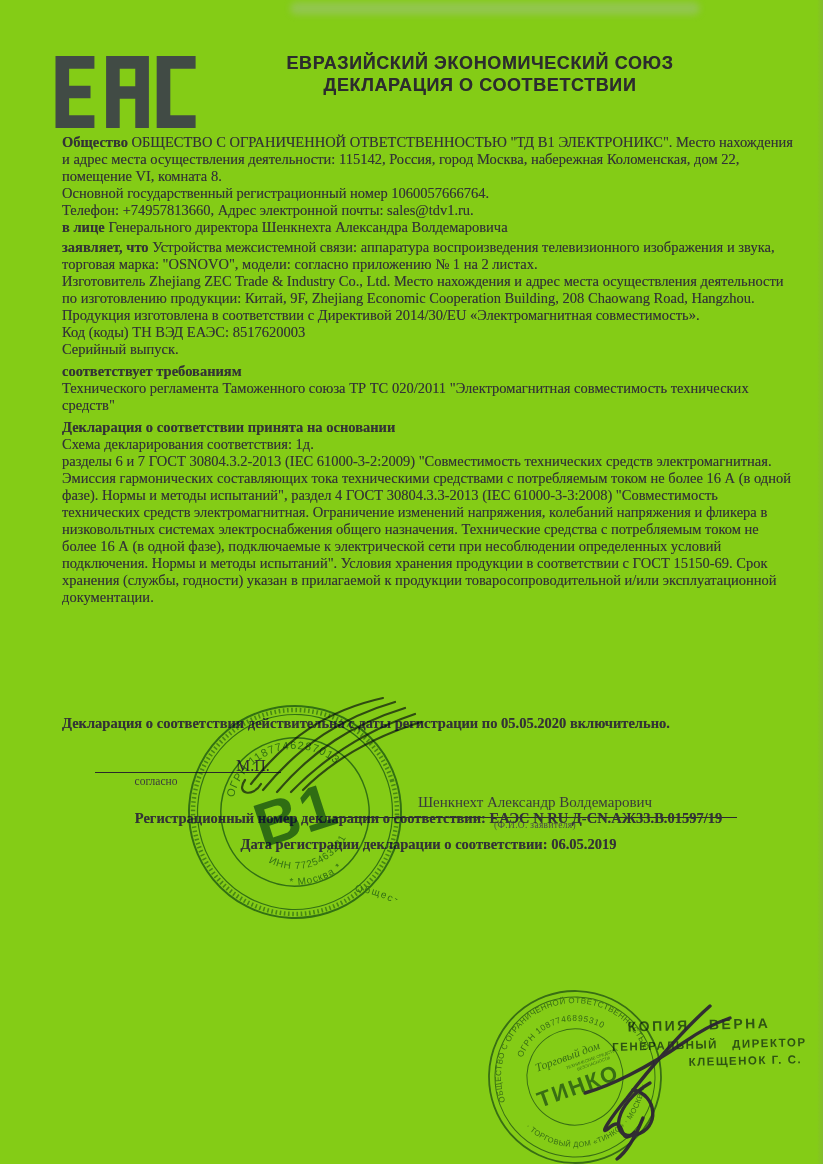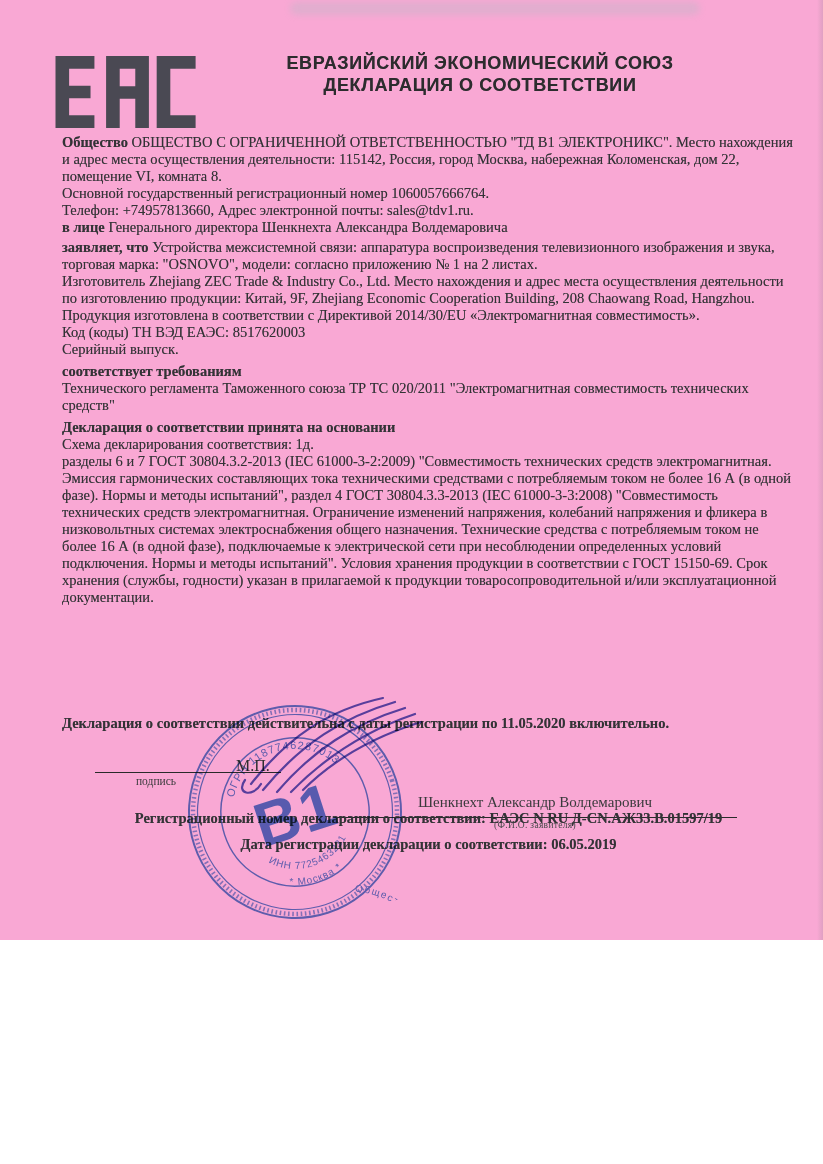--- a/index.html
+++ b/index.html
@@ -1,17 +1,17 @@
 <!DOCTYPE html>
 <html><head>
 <meta charset="utf-8">
 <style>
   html,body{margin:0;padding:0;background:#ffffff;}
   .page{
-    position:relative;width:823px;height:940px;background:#f9a8d4;overflow:hidden;
+    position:relative;width:823px;height:1164px;background:#84cc16;overflow:hidden;
     font-family:"Liberation Serif",serif;color:#333336;
   }
   
   .smudge{position:absolute;left:290px;top:2px;width:410px;height:13px;
     background:rgba(175,186,196,.32);filter:blur(3px);border-radius:8px;}
   .edge-right{position:absolute;right:0;top:0;width:6px;height:100%;
     background:linear-gradient(to left, rgba(130,130,130,.22), rgba(130,130,130,0));}
   
   .eac{position:absolute;left:55px;top:56px;}
   .header-title{position:absolute;left:200px;top:52px;width:560px;text-align:center;
@@ -86,24 +86,24 @@
     <p class="para"><span>Продукция изготовлена в соответствии с Директивой 2014/30/EU «Электромагнитная совместимость».</span></p>
     <p class="para"><span>Код (коды) ТН ВЭД ЕАЭС: 8517620003</span></p>
     <p class="para"><span>Серийный выпуск.</span></p>
     <p class="head">соответствует требованиям</p>
     <p class="para"><span>Технического регламента Таможенного союза ТР ТС 020/2011 "Электромагнитная совместимость технических средств"</span></p>
     <p class="head">Декларация о соответствии принята на основании</p>
     <p class="para"><span>Схема декларирования соответствия: 1д.</span></p>
     <p class="para"><span>разделы 6 и 7 ГОСТ 30804.3.2-2013 (IEC 61000-3-2:2009) "Совместимость технических средств электромагнитная. Эмиссия гармонических составляющих тока техническими средствами с потребляемым током не более 16 А (в одной фазе). Нормы и методы испытаний", раздел 4 ГОСТ 30804.3.3-2013 (IEC 61000-3-3:2008) "Совместимость технических средств электромагнитная. Ограничение изменений напряжения, колебаний напряжения и фликера в низковольтных системах электроснабжения общего назначения. Технические средства с потребляемым током не более 16 А (в одной фазе), подключаемые к электрической сети при несоблюдении определенных условий подключения. Нормы и методы испытаний". Условия хранения продукции в соответствии с ГОСТ 15150-69. Срок хранения (службы, годности) указан в прилагаемой к продукции товаросопроводительной и/или эксплуатационной документации.</span></p>
   </div>
 
-  <div class="validity">Декларация о соответствии действительна с даты регистрации по 11.05.2020 включительно.</div>
+  <div class="validity">Декларация о соответствии действительна с даты регистрации по 05.05.2020 включительно.</div>
 
   <div class="sig-line-left"></div>
-  <div class="sig-label">подпись</div>
+  <div class="sig-label">согласно</div>
   <div class="mp-label">М.П.</div>
   <div class="sig-right">
     <div class="signer-name">Шенкнехт Александр Волдемарович</div>
     <div class="sig-line-right"></div>
     <div class="fio-label">(Ф.И.О. заявителя)</div>
   </div>
 
   <div class="reg">
     <div>Регистрационный номер декларации о соответствии: ЕАЭС N RU Д-CN.АЖ33.В.01597/19</div>
     <div>Дата регистрации декларации о соответствии: 06.05.2019</div>

